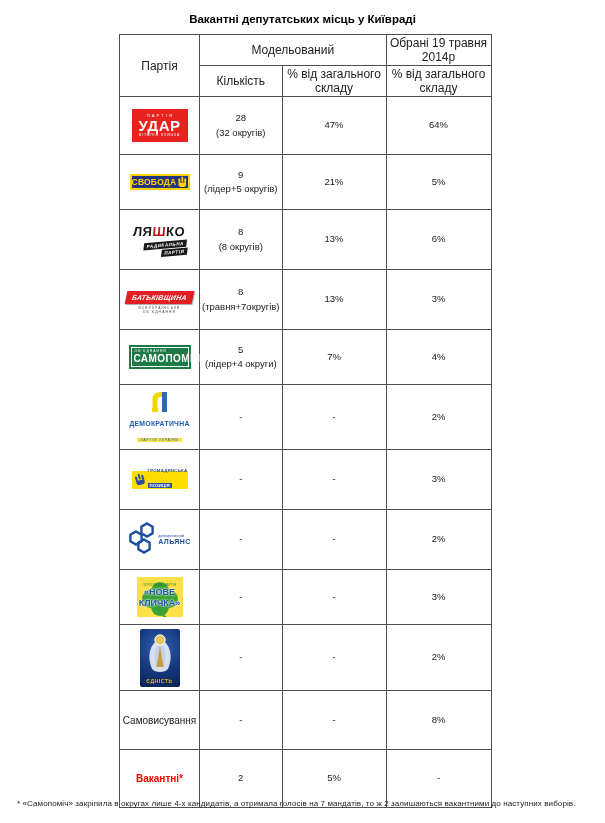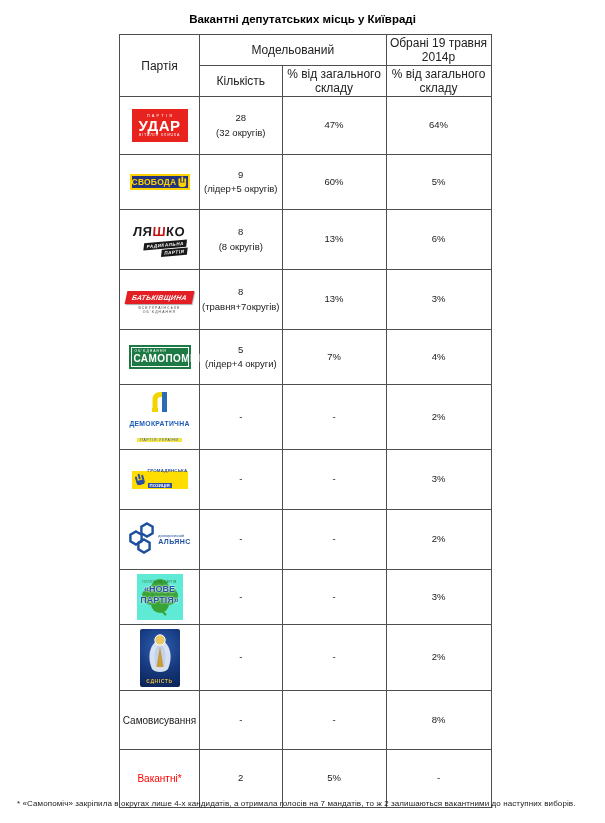--- a/index.html
+++ b/index.html
@@ -51,32 +51,32 @@
   .logo-hrom { width:56px; height:18px; margin:0 auto; background:#ffdd00; display:flex; align-items:center; gap:3px; padding:2px 3px; }
   .logo-hrom .h-lines { text-align:left; }
   .logo-hrom .h-l1 { color:#2b4ea2; font-weight:bold; font-size:4.4px; letter-spacing:0.2px; }
   .logo-hrom .h-l2 { display:inline-block; color:#fff; background:#2b4ea2; font-weight:bold; font-size:4.4px; padding:0 2px; margin-top:1px; }
 
   .logo-dem { display:flex; align-items:center; justify-content:center; gap:2px; }
   .logo-dem .d-lines { text-align:left; }
   .logo-dem .d-l1 { color:#1d4f9e; font-size:3.6px; }
   .logo-dem .d-l2 { color:#1d4f9e; font-weight:bold; font-size:7px; letter-spacing:0.4px; }
 
-  .logo-nove { width:46px; height:46px; margin:0 auto; background:#5eead4; position:relative; overflow:hidden; }
+  .logo-nove { width:46px; height:40px; margin:0 auto; background:#fde047; position:relative; overflow:hidden; }
   .logo-nove svg { position:absolute; left:3px; top:3px; }
   .logo-nove .n-text { position:relative; padding-top:6px; text-align:center; }
   .logo-nove .n-top { font-size:3px; color:#2c7a2c; letter-spacing:0.3px; }
   .logo-nove .n-l1, .logo-nove .n-l2 { color:#2255a4; font-weight:bold; font-size:9px; line-height:1.25; text-shadow:0 0 2px #fff, 0 0 2px #fff; }
 
   .logo-yed { width:40px; height:58px; margin:0 auto; background:radial-gradient(circle at 50% 32%, #2f62b4 0%, #16387c 55%, #0a2256 100%); border-radius:2px; position:relative; }
   .logo-yed svg { position:absolute; left:4px; top:2px; }
   .logo-yed .y-text { position:absolute; bottom:3px; width:100%; text-align:center; color:#e8c35a; font-weight:bold; font-size:5px; letter-spacing:0.6px; text-shadow:0 0 1px #000; }
 
   .plain-party { font-size:10px; color:#1a1a1a; }
-  .vacant { font-size:10px; font-weight:normal; color:#ff0000; }
+  .vacant { font-size:10px; font-weight:bold; color:#ff0000; }
 
   .footnote { position:absolute; left:17px; top:799px; width:597px; font-size:8px; color:#1a1a1a; letter-spacing:0.1px; }
 </style>
 </head>
 <body>
 
 <div class="page-title">Вакантні депутатських місць у Київраді</div>
 
 <table class="kyiv">
   <colgroup>
@@ -124,21 +124,21 @@
                 <rect x="3.8" y="0.5" width="2" height="6" rx="1"></rect>
                 <rect x="7" y="2.5" width="2" height="5" rx="1"></rect>
                 <path d="M0.5 7 h8.5 v2 a3 3 0 0 1 -3 3 h-2.5 a3 3 0 0 1 -3 -3 z"></path>
               </svg></span>
         </div>
       </td>
       <td class="val">
         <div>9</div>
         <div>(лідер+5 округів)</div>
       </td>
-      <td class="val">60%</td>
+      <td class="val">21%</td>
       <td class="val">5%</td>
     </tr>
 
     <tr class="r2">
       <td>
         <div class="logo-lyashko">
           <div class="l-word"><span>ЛЯ</span><span class="l-fork">Ш</span><span>КО</span></div>
           <div class="l-bars">
             <div class="l-bar">РАДИКАЛЬНА</div>
             <div class="l-bar">ПАРТІЯ</div>
@@ -249,21 +249,21 @@
                   <circle cx="20" cy="11" r="9"></circle>
                   <circle cx="11" cy="19" r="9"></circle>
                   <circle cx="29" cy="19" r="9"></circle>
                   <circle cx="20" cy="27" r="9"></circle>
                   <path d="M20 28 q2 7 6 10" stroke="#3aa336" stroke-width="2.2" fill="none"></path>
                 </g>
               </svg></span>
           <div class="n-text">
             <div class="n-top">ПОЛІТИЧНА ПАРТІЯ</div>
             <div class="n-l1">«НОВЕ</div>
-            <div class="n-l2">ПАРТІЯ»</div>
+            <div class="n-l2">КЛИЧКА»</div>
           </div>
         </div>
       </td>
       <td class="val">-</td>
       <td class="val">-</td>
       <td class="val">3%</td>
     </tr>
 
     <tr class="r9">
       <td>

